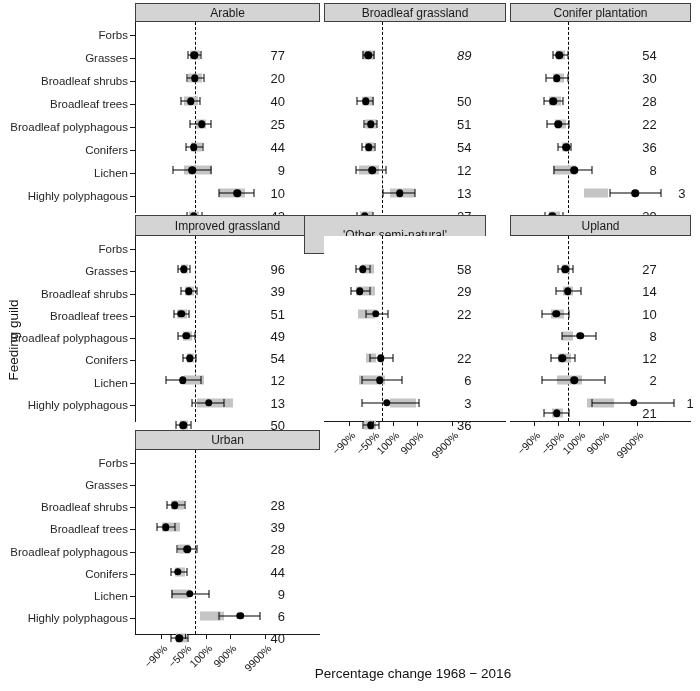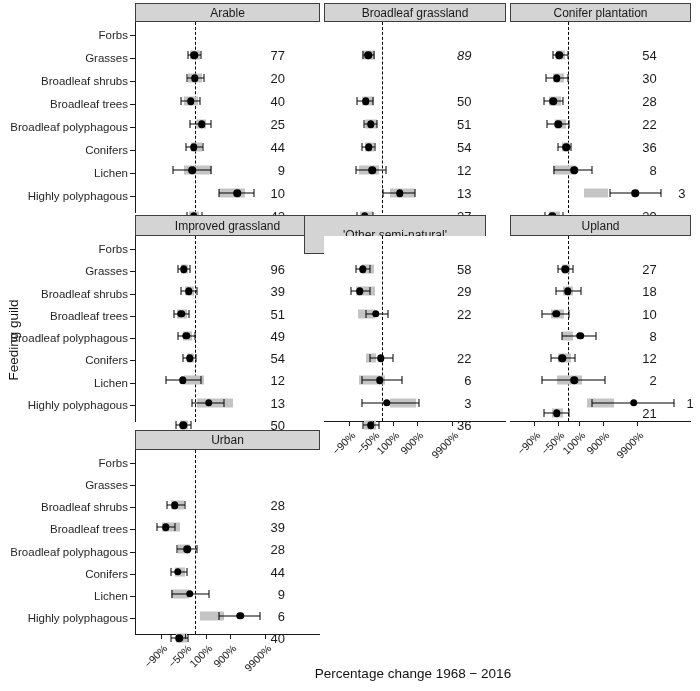--- a/index.html
+++ b/index.html
@@ -405,21 +405,21 @@
           <div class="cap" style="left: 34.8023%;"></div>
           <div class="pt" style="left: 30.5684%;"></div>
           <div class="count" style="right: 19%;">27</div>
         </div>
         <div class="cell" style="top: 35.2857px;">
           <div class="band" style="left: 29.4724%; width: 5.08118%;"></div>
           <div class="whisker" style="left: 25.6613%; width: 13.7868%;"></div>
           <div class="cap" style="left: 25.6613%;"></div>
           <div class="cap" style="left: 39.448%;"></div>
           <div class="pt" style="left: 31.8921%;"></div>
-          <div class="count" style="right: 19%;">18</div>
+          <div class="count" style="right: 19%;">14</div>
         </div>
         <div class="cell" style="top: 57.5714px;">
           <div class="band" style="left: 22.5176%; width: 7.52107%;"></div>
           <div class="whisker" style="left: 17.8555%; width: 14.5445%;"></div>
           <div class="cap" style="left: 17.8555%;"></div>
           <div class="cap" style="left: 32.4%;"></div>
           <div class="pt" style="left: 25.6613%;"></div>
           <div class="count" style="right: 19%;">10</div>
         </div>
         <div class="cell" style="top: 79.8571px;">

